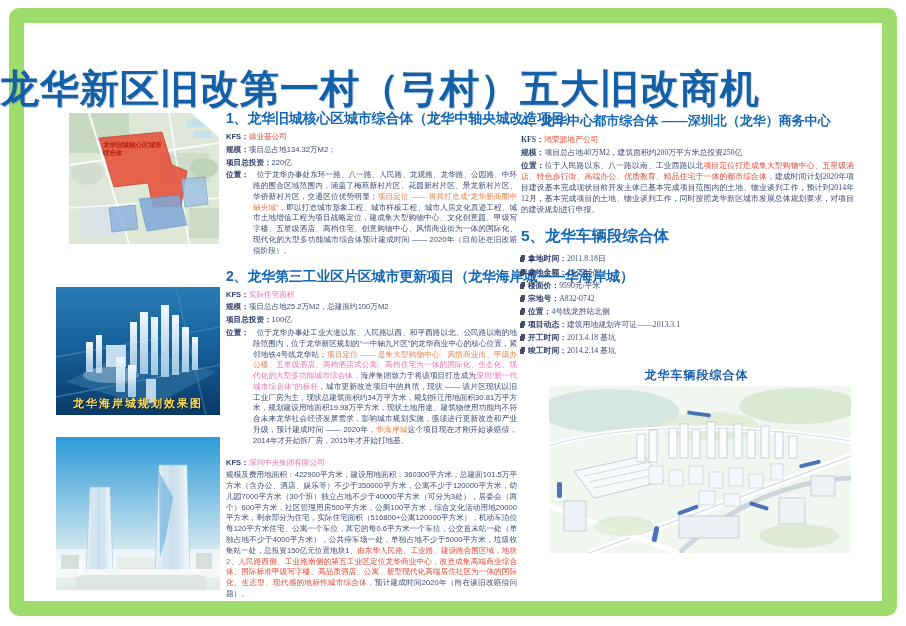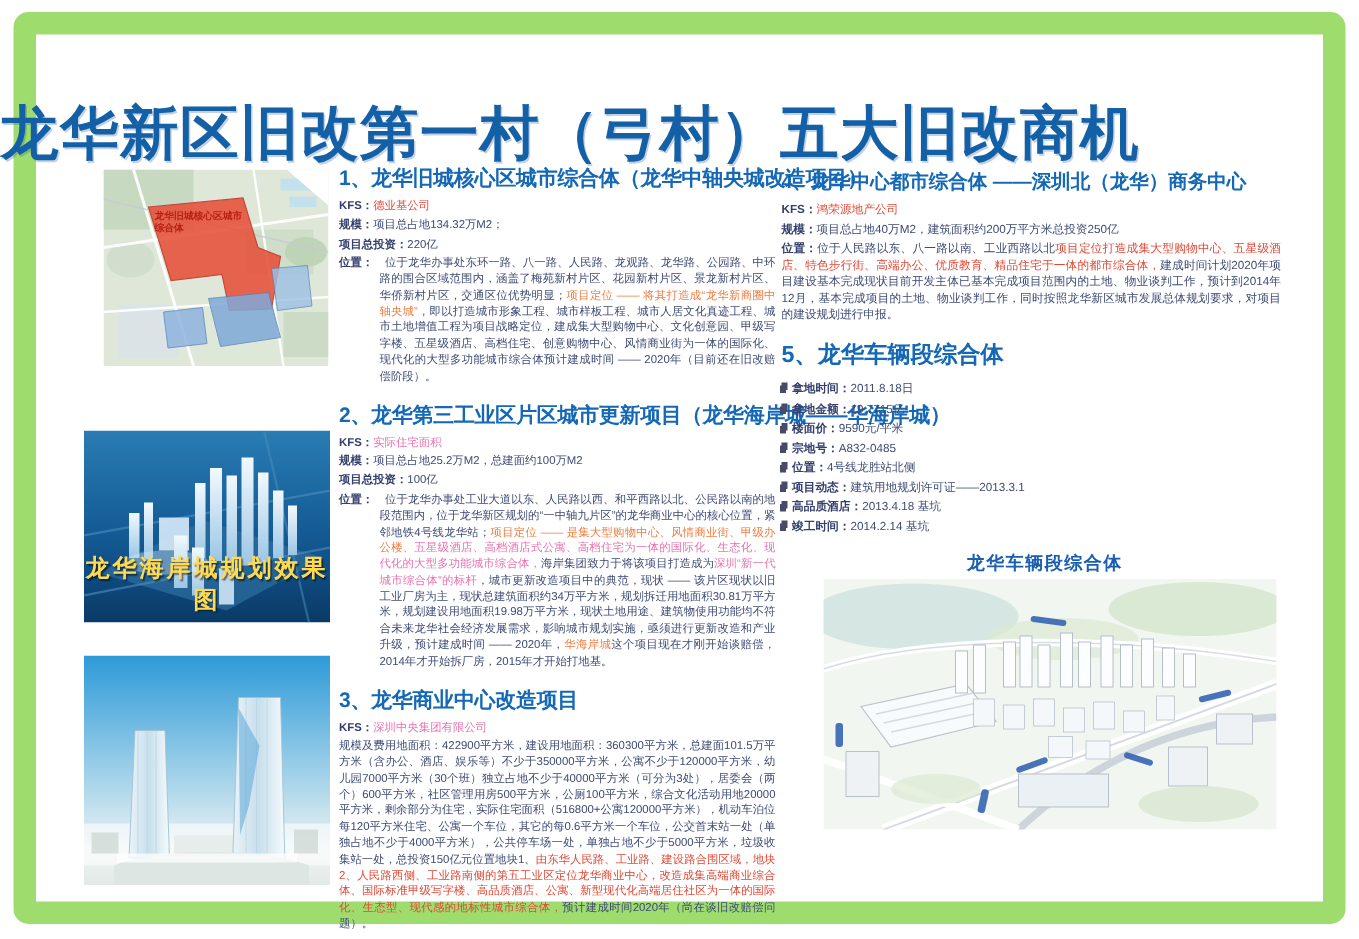--- a/index.html
+++ b/index.html
@@ -25,21 +25,21 @@
   .sec-title{
     margin:0 0 4px 0;color:#1568b5;font-weight:bold;white-space:nowrap;
   }
   .col-mid .sec-title{font-size:14px;letter-spacing:-0.2px;}
   .col-right .sec-title{font-size:13px;}
   .col-right .sec-title.big{font-size:15.5px;margin-bottom:6px;}
   .para{
     margin:2px 0;font-size:7.6px;line-height:1.42;color:#3e4a75;
     text-align:justify;
   }
-  .col-right .para{font-size:7.8px;}
+  .col-right .para{font-size:7.8px;font-family:Liberation Serif, serif;}
   .para.hang{padding-left:27px;text-indent:-27px;}
   .para .label{font-weight:bold;color:#36406e;}
   .para .navy{color:#3e4a75;}
   .para .red{color:#e04835;}
   .para .orange{color:#ee7d42;}
   .para .pink{color:#ea72ae;}
   .bullet{
     display:inline-block;width:4px;height:5px;background:#474a68;
     margin-right:3px;vertical-align:1px;box-shadow:-1px 2px 0 #474a68;
   }
@@ -48,21 +48,21 @@
   .fig-coastal{left:56px;top:287px;width:164px;height:128px;}
   .fig-towers{left:56px;top:437px;width:164px;height:153px;}
   .fig-depot{position:relative;left:28px;top:0;width:302px;height:167px;margin-top:2px;}
   figure svg{display:block;width:100%;height:100%;}
   .map-label{
     position:absolute;left:34px;top:28px;width:62px;
     font-size:6.5px;line-height:1.25;font-weight:bold;color:#b81f12;
   }
   .coastal-caption{
     position:absolute;left:0;right:0;bottom:4px;text-align:center;
-    color:#ffd94f;font-weight:bold;font-size:16px;letter-spacing:2px;
+    color:#ffd94f;font-weight:bold;font-size:11px;letter-spacing:2px;
     text-shadow:1px 1px 1px rgba(0,0,0,.55);
   }
   .depot-caption{
     margin:10px 0 2px 18px;color:#1a5fb0;font-weight:bold;font-size:12px;
     letter-spacing:1px;
     text-align:center;
   }
 </style>
 </head>
 <body>
@@ -171,43 +171,42 @@
       <p class="para hang"><span class="label">位置：　</span><span class="navy">位于龙华办事处东环一路、八一路、人民路、龙观路、龙华路、公园路、中环路的围合区域范围内，涵盖了梅苑新村片区、花园新村片区、景龙新村片区、华侨新村片区，交通区位优势明显；</span><span class="orange">项目定位 —— 将其打造成“龙华新商圈中轴央城”</span><span class="navy">，即以打造城市形象工程、城市样板工程、城市人居文化真迹工程、城市土地增值工程为项目战略定位，建成集大型购物中心、文化创意园、甲级写字楼、五星级酒店、高档住宅、创意购物中心、风情商业街为一体的国际化、现代化的大型多功能城市综合体预计建成时间 —— 2020年（目前还在旧改赔偿阶段）。</span></p>
     </section>
     <section class="section">
       <h2 class="sec-title">2、龙华第三工业区片区城市更新项目（龙华海岸城——华海岸城）</h2>
       <p class="para"><span class="label">KFS：</span><span class="pink">实际住宅面积</span></p>
       <p class="para"><span class="label">规模：</span><span class="navy">项目总占地25.2万M2，总建面约100万M2</span></p>
       <p class="para"><span class="label">项目总投资：</span><span class="navy">100亿</span></p>
       <p class="para hang"><span class="label">位置：　</span><span class="navy">位于龙华办事处工业大道以东、人民路以西、和平西路以北、公民路以南的地段范围内，位于龙华新区规划的“一中轴九片区”的龙华商业中心的核心位置，紧邻地铁4号线龙华站；</span><span class="orange">项目定位 —— 是集大型购物中心、风情商业街、甲级办公楼、</span><span class="pink">五星级酒店、高档酒店式公寓、高档住宅为一体的国际化、生态化、现代化的大型多功能城市综合体，</span><span class="navy">海岸集团致力于将该项目打造成为</span><span class="pink">深圳“新一代城市综合体”的标杆</span><span class="navy">，城市更新改造项目中的典范，现状 —— 该片区现状以旧工业厂房为主，现状总建筑面积约34万平方米，规划拆迁用地面积30.81万平方米，规划建设用地面积19.98万平方米，现状土地用途、建筑物使用功能均不符合未来龙华社会经济发展需求，影响城市规划实施，亟须进行更新改造和产业升级，预计建成时间 —— 2020年，</span><span class="orange">华海岸城</span><span class="navy">这个项目现在才刚开始谈赔偿，2014年才开始拆厂房，2015年才开始打地基。</span></p>
     </section>
     <section class="section">
-      <h2 class="sec-title">3、龙华商业中心改造项目</h2>
       <p class="para"><span class="label">KFS：</span><span class="pink">深圳中央集团有限公司</span></p>
       <p class="para"><span class="navy">规模及费用地面积：422900平方米，建设用地面积：360300平方米，总建面101.5万平方米（含办公、酒店、娱乐等）不少于350000平方米，公寓不少于120000平方米，幼儿园7000平方米（30个班）独立占地不少于40000平方米（可分为3处），居委会（两个）600平方米，社区管理用房500平方米，公厕100平方米，综合文化活动用地20000平方米，剩余部分为住宅，实际住宅面积（516800+公寓120000平方米），机动车泊位每120平方米住宅、公寓一个车位，其它的每0.6平方米一个车位，公交首末站一处（单独占地不少于4000平方米），公共停车场一处，单独占地不少于5000平方米，垃圾收集站一处，总投资150亿元位置地块1、</span><span class="red">由东华人民路、工业路、建设路合围区域，地块2、人民路西侧、工业路南侧的第五工业区定位龙华商业中心，改造成集高端商业综合体、国际标准甲级写字楼、高品质酒店、公寓、新型现代化高端居住社区为一体的国际化、生态型、现代感的地标性城市综合体，</span><span class="navy">预计建成时间2020年（尚在谈旧改赔偿问题）。</span></p>
     </section>
   </div>
 
 <div class="col col-right">
   <div>
       <section class="section">
         <h2 class="sec-title">4、龙华中心都市综合体 ——深圳北（龙华）商务中心</h2>
         <p class="para"><span class="label">KFS：</span><span class="red">鸿荣源地产公司</span></p>
         <p class="para"><span class="label">规模：</span><span class="navy">项目总占地40万M2，建筑面积约200万平方米总投资250亿</span></p>
         <p class="para"><span class="label">位置：</span><span class="navy">位于人民路以东、八一路以南、工业西路以北</span><span class="red">项目定位打造成集大型购物中心、五星级酒店、特色步行街、高端办公、优质教育、精品住宅于一体的都市综合体，</span><span class="navy">建成时间计划2020年项目建设基本完成现状目前开发主体已基本完成项目范围内的土地、物业谈判工作，预计到2014年12月，基本完成项目的土地、物业谈判工作，同时按照龙华新区城市发展总体规划要求，对项目的建设规划进行申报。</span></p>
       </section>
       <section class="section">
         <h2 class="sec-title big">5、龙华车辆段综合体</h2>
         <p class="para"><span class="bullet"></span><span class="label">拿地时间：</span><span class="navy">2011.8.18日</span></p>
         <p class="para"><span class="bullet"></span><span class="label">拿地金额：</span><span class="navy">19.7715亿</span></p>
         <p class="para"><span class="bullet"></span><span class="label">楼面价：</span><span class="navy">9590元/平米</span></p>
-        <p class="para"><span class="bullet"></span><span class="label">宗地号：</span><span class="navy">A832-0485</span></p>
+        <p class="para"><span class="bullet"></span><span class="label">宗地号：</span><span class="navy">A832-0742</span></p>
         <p class="para"><span class="bullet"></span><span class="label">位置：</span><span class="navy">4号线龙胜站北侧</span></p>
         <p class="para"><span class="bullet"></span><span class="label">项目动态：</span><span class="navy">建筑用地规划许可证——2013.3.1</span></p>
-        <p class="para"><span class="bullet"></span><span class="label">高品质酒店：</span><span class="navy">2013.4.18  基坑</span></p>
+        <p class="para"><span class="bullet"></span><span class="label">开工时间：</span><span class="navy">2013.4.18  基坑</span></p>
         <p class="para"><span class="bullet"></span><span class="label">竣工时间：</span><span class="navy">2014.2.14  基坑</span></p>
       </section>
     </div>
   <div class="depot-caption">龙华车辆段综合体</div>
   <figure class="fig-depot">
     <svg viewBox="0 0 302 167" preserveAspectRatio="none">
       <rect x="0" y="0" width="302" height="167" fill="#f1f6f0"></rect>
       <ellipse cx="60" cy="25" rx="70" ry="22" fill="#cfe4e0" opacity="0.8"></ellipse>
       <ellipse cx="250" cy="20" rx="60" ry="18" fill="#d5e6cc" opacity="0.8"></ellipse>
       <ellipse cx="160" cy="40" rx="50" ry="14" fill="#dcead2" opacity="0.7"></ellipse>

